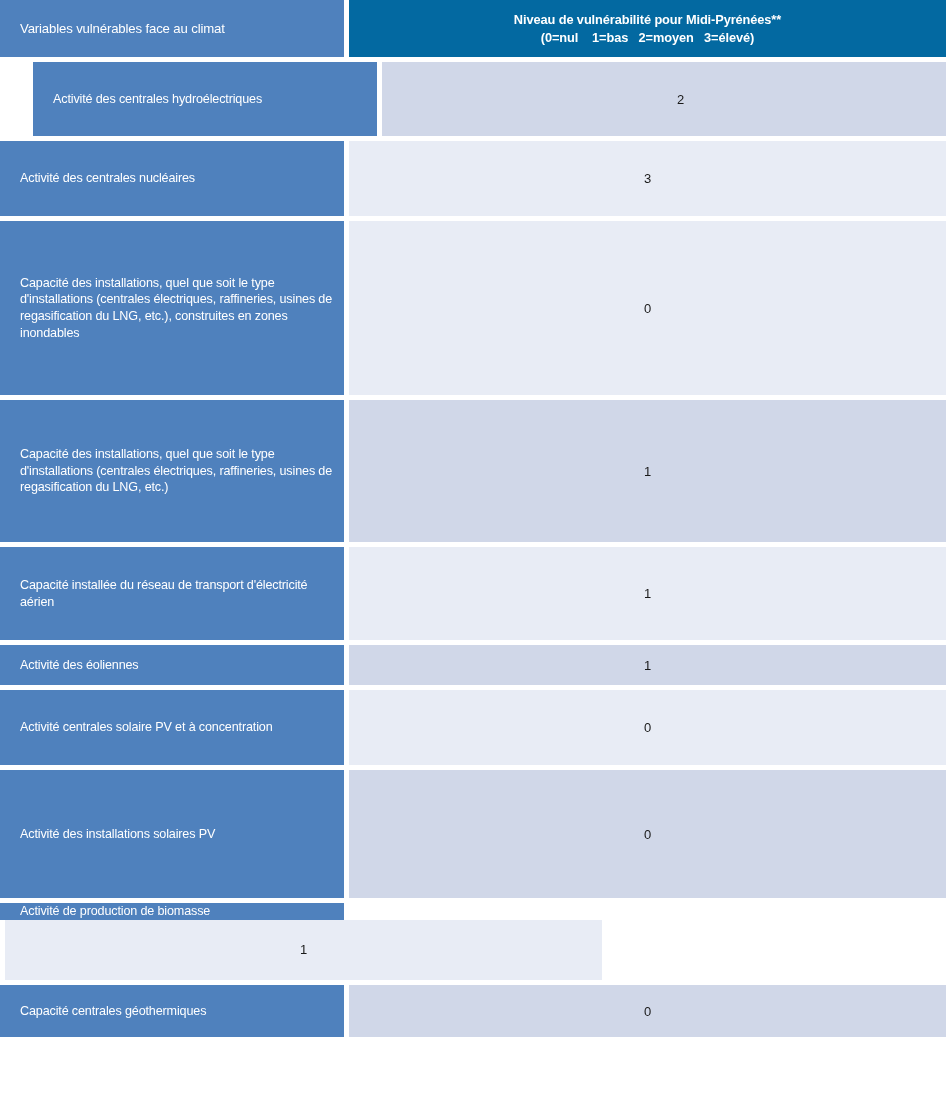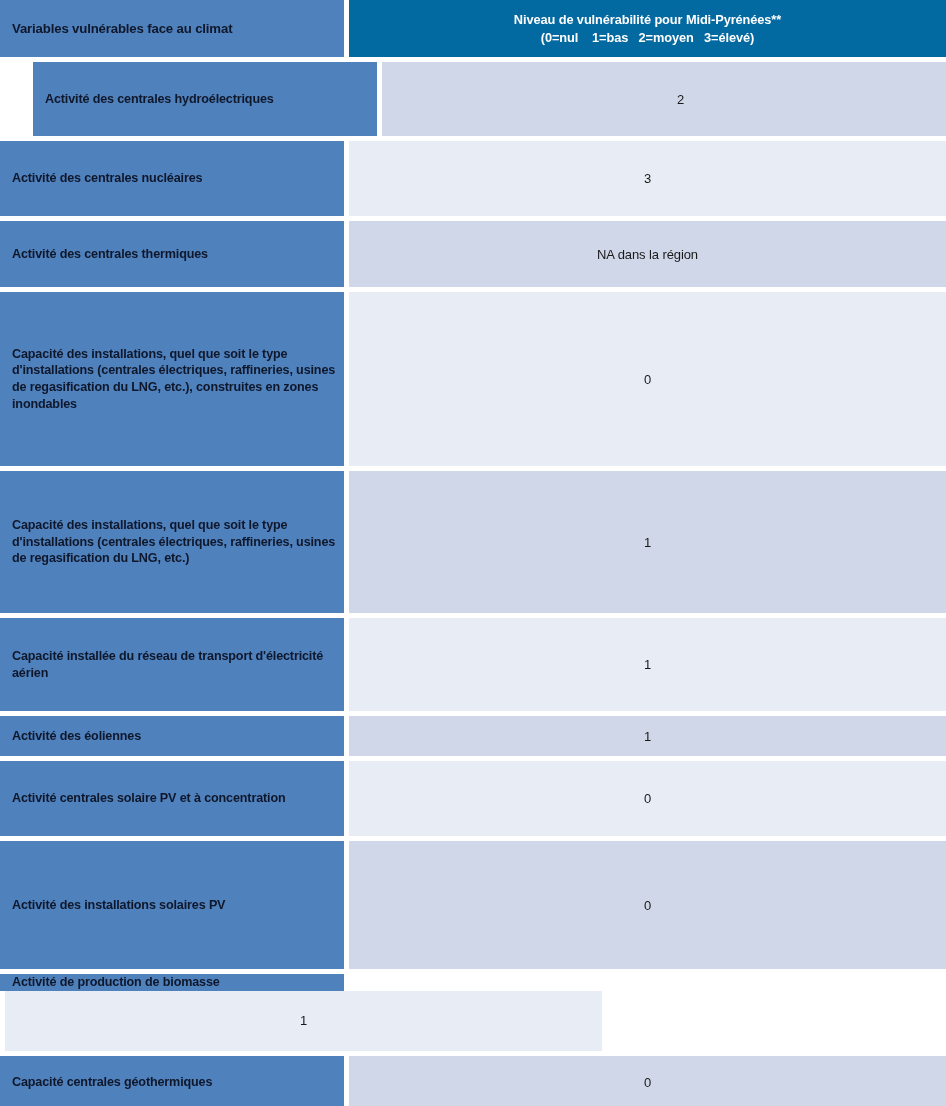--- a/index.html
+++ b/index.html
@@ -24,25 +24,25 @@
     display: flex;
     width: 946px;
     box-sizing: border-box;
     margin-bottom: 5px;
   }
   .cell-label {
     width: 344px;
     min-width: 344px;
     max-width: 344px;
     background: #4f81bd;
-    color: #0f172a;
-    font-weight: bold;
+    color: #ffffff;
+    font-weight: normal;
     font-size: 12.6px;
     line-height: 1.32;
-    padding: 0 8px 0 12px;
+    padding: 0 8px 0 20px;
     box-sizing: border-box;
     display: flex;
     align-items: center;
     letter-spacing: -0.15px;
   }
   .cell-value {
     flex: 1 1 auto;
     width: 597px;
     box-sizing: border-box;
     display: flex;
@@ -111,26 +111,20 @@
     <div class="cell-value">2</div>
   </div>
 
   <div class="row band-b h-r2">
     <div class="cell-label">
       <span class="label-text">Activité des centrales nucléaires</span>
     </div>
     <div class="cell-value">3</div>
   </div>
 
-  <div class="row band-a h-r3">
-    <div class="cell-label">
-      <span class="label-text">Activité des centrales thermiques</span>
-    </div>
-    <div class="cell-value">NA dans la région</div>
-  </div>
 
   <div class="row band-b h-r4">
     <div class="cell-label">
       <span class="label-text">Capacité des installations, quel que soit le type d'installations (centrales électriques, raffineries, usines de regasification du LNG, etc.), construites en zones inondables</span>
     </div>
     <div class="cell-value">0</div>
   </div>
 
   <div class="row band-a h-r5">
     <div class="cell-label">

